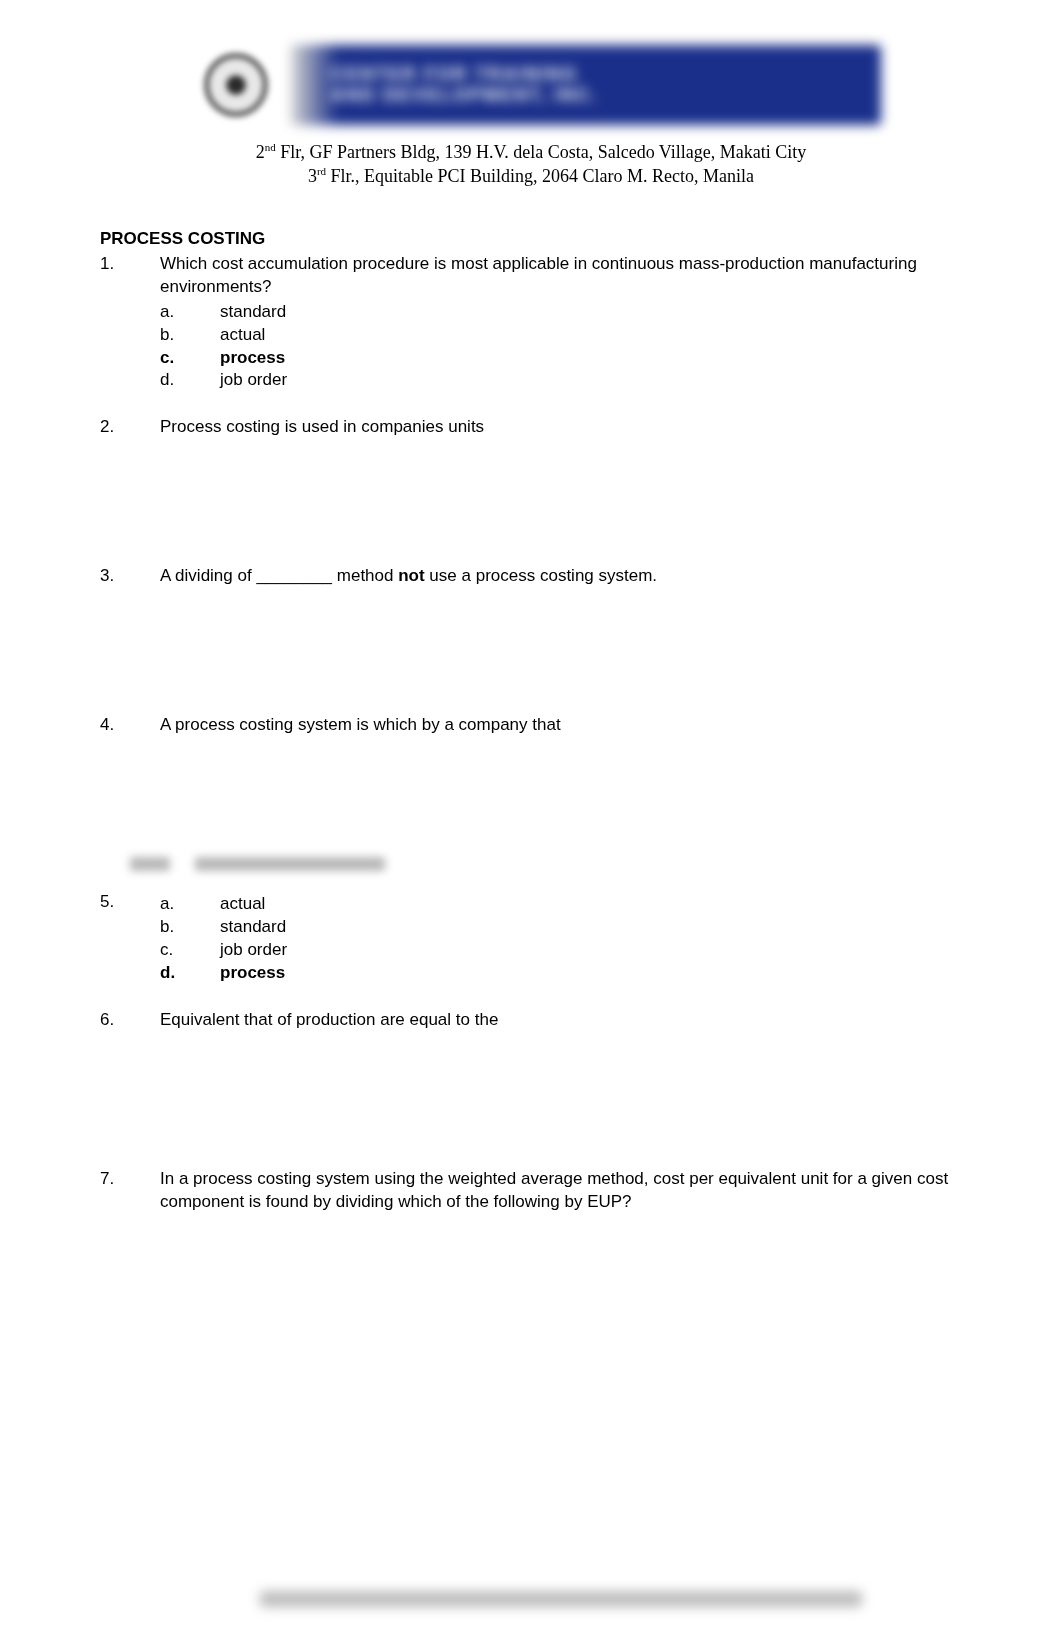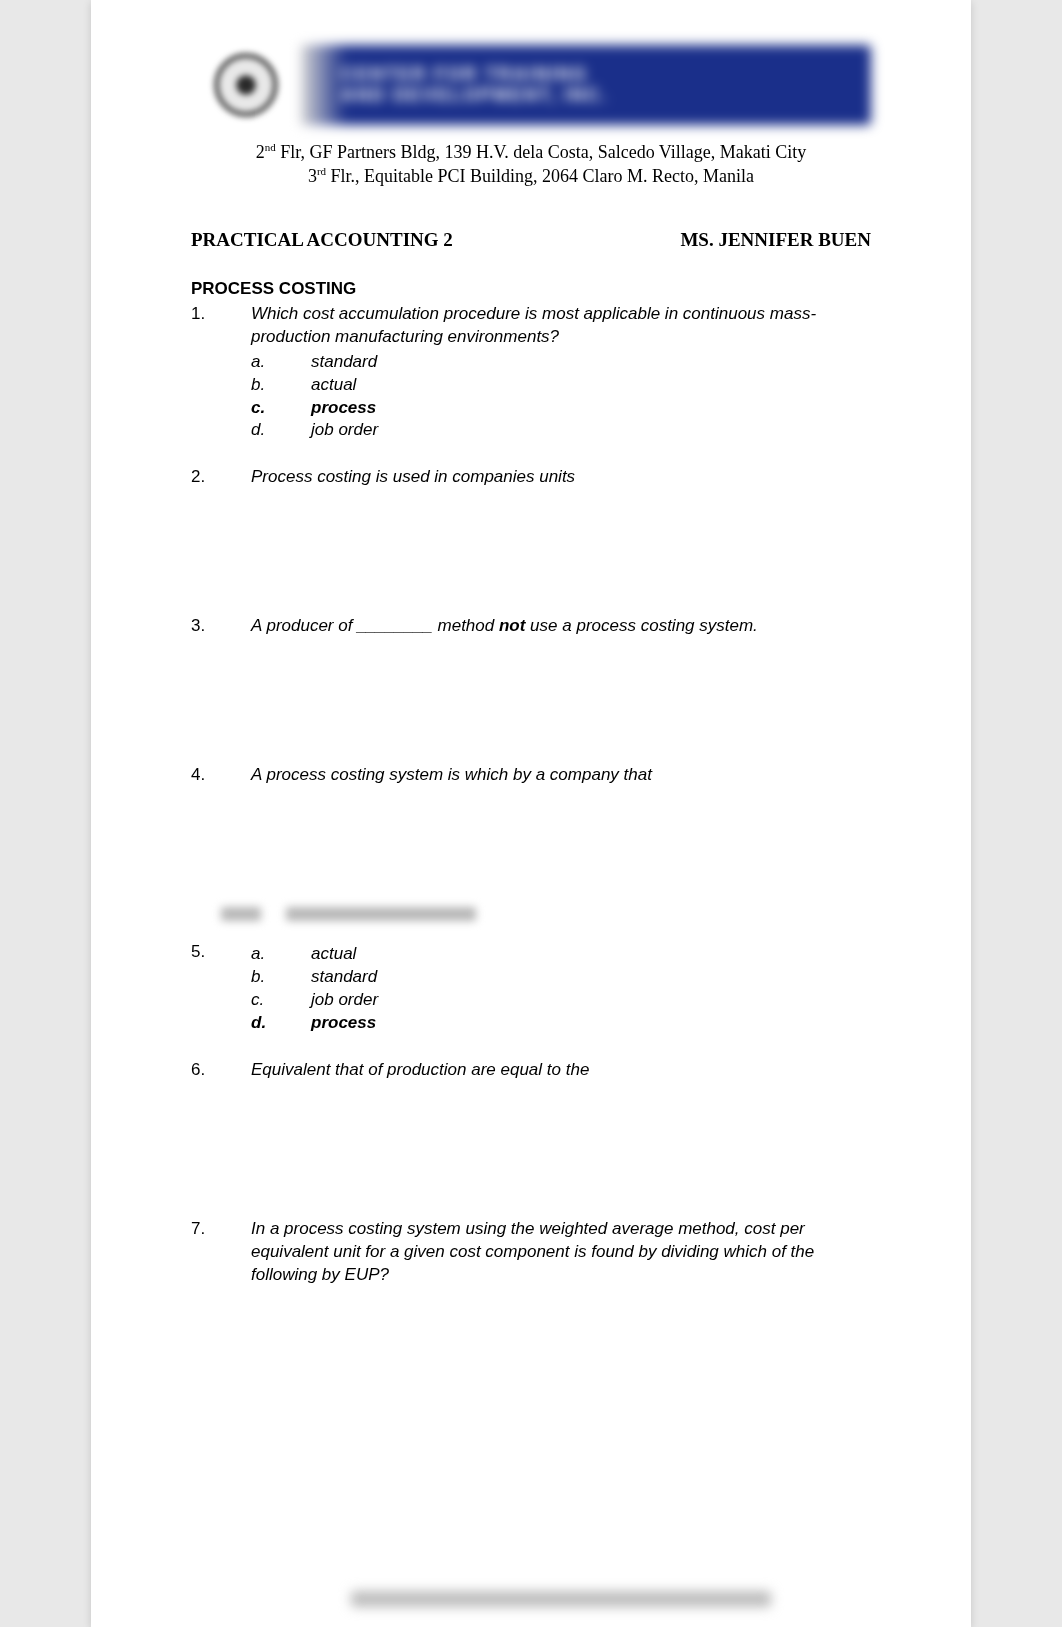--- a/index.html
+++ b/index.html
@@ -8,21 +8,21 @@
       box-sizing: border-box;
     }
     body {
       background: #e8e8e8;
       font-family: "Times New Roman", Times, serif;
       display: flex;
       justify-content: center;
       padding: 0;
     }
     .page {
-      width: 880px;
+      width: 1062px;
       min-height: 1627px;
       background: #ffffff;
       padding: 40px 100px 60px 100px;
       position: relative;
       box-shadow: 0 2px 8px rgba(0,0,0,0.15);
     }
     .header-logo {
       display: flex;
       justify-content: center;
       margin-bottom: 10px;
@@ -92,21 +92,20 @@
       display: flex;
       margin-bottom: 6px;
       line-height: 1.35;
     }
     .q-num {
       width: 60px;
       flex-shrink: 0;
     }
     .q-body {
       flex: 1;
-      font-style: italic;
     }
     .options {
       margin-top: 2px;
     }
     .option {
       display: flex;
       line-height: 1.35;
     }
     .opt-letter {
       width: 60px;
@@ -165,24 +164,20 @@
 
   <div class="addresses">
     <div>
       <span>2</span><sup>nd</sup><span> Flr, GF Partners Bldg, 139 H.V. dela Costa, Salcedo Village, Makati City</span>
     </div>
     <div>
       <span>3</span><sup>rd</sup><span> Flr., Equitable  PCI Building, 2064 Claro M. Recto, Manila</span>
     </div>
   </div>
 
-  <div class="title-row">
-    <span>PRACTICAL ACCOUNTING 2</span>
-    <span>MS. JENNIFER BUEN</span>
-  </div>
 
   <div class="section-title">PROCESS COSTING</div>
 
   <div class="question">
     <div class="q-num">1.</div>
     <div class="q-body">
       <div>Which cost accumulation procedure is most applicable in continuous mass-production manufacturing environments?</div>
       <div class="options">
         <div class="option">
           <span class="opt-letter">a.</span>
@@ -211,21 +206,21 @@
     <div class="q-body">
       <div>Process costing is used in companies units</div>
     </div>
   </div>
 
   <div class="gap-large"></div>
 
   <div class="question">
     <div class="q-num">3.</div>
     <div class="q-body">
-      <span>A producer of </span><span>________</span><span> method </span><span class="bold">not</span><span> use a process costing system.</span>
+      <span>A dividing of </span><span>________</span><span> method </span><span class="bold">not</span><span> use a process costing system.</span>
     </div>
   </div>
 
   <div class="gap-large"></div>
 
   <div class="question">
     <div class="q-num">4.</div>
     <div class="q-body">
       <div>A process costing system is which by a company that</div>
     </div>

